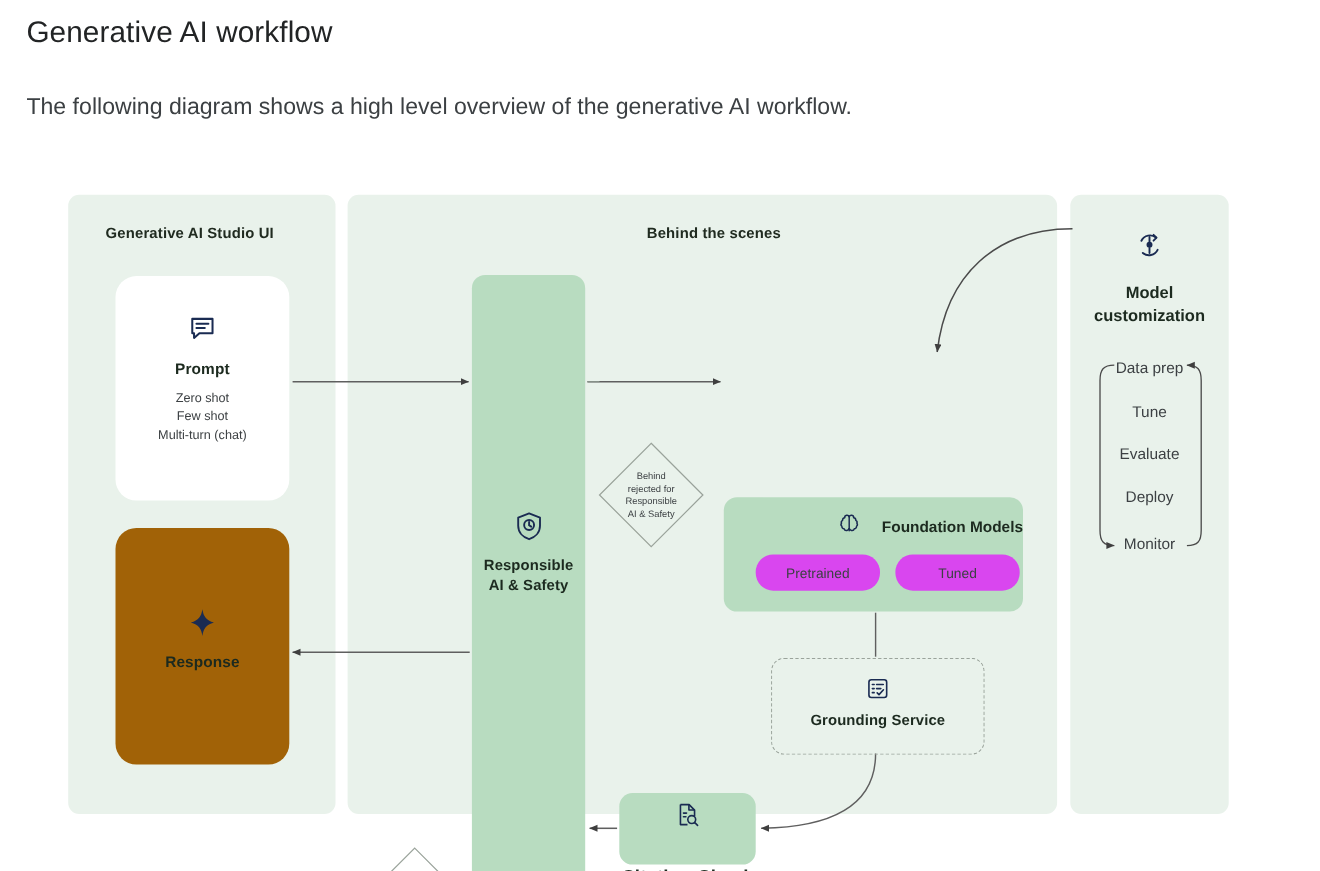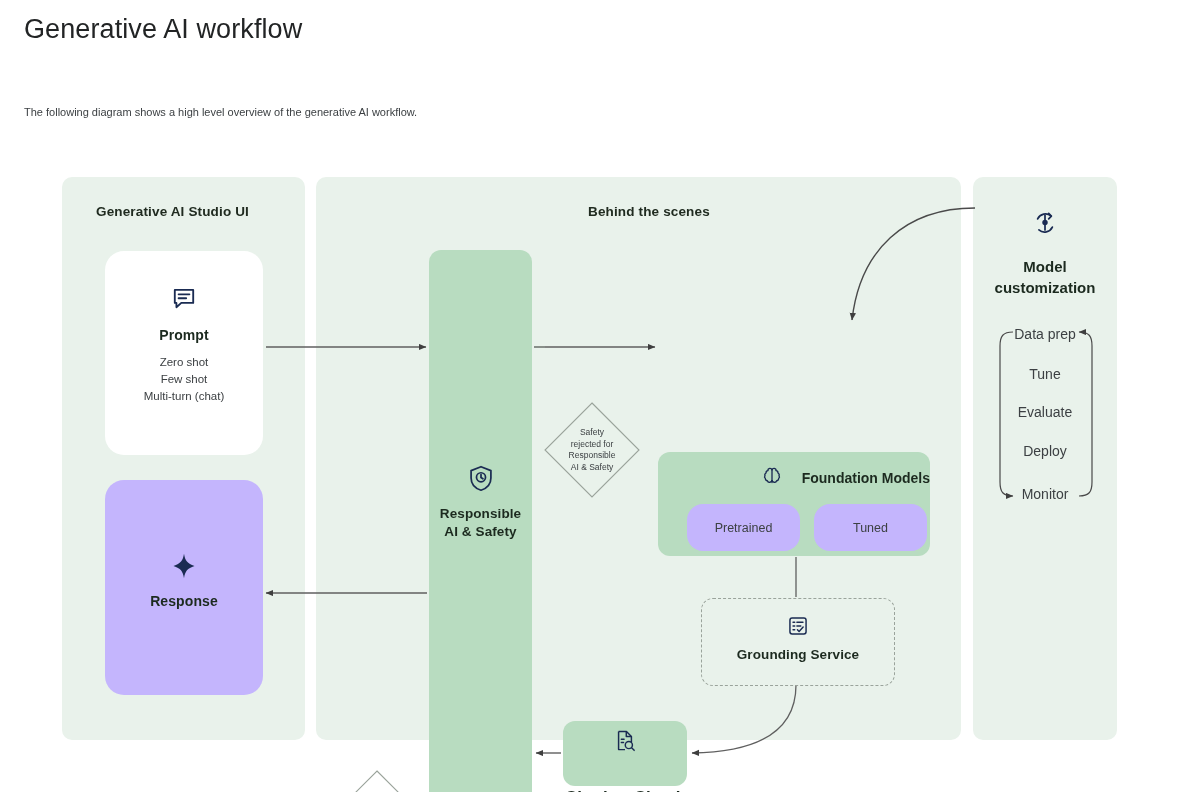--- a/index.html
+++ b/index.html
@@ -13,21 +13,21 @@
   .page{position:relative;width:1200px;height:792px;}
 
   
   .doc-title{
     position:absolute;left:24px;top:14px;
     font-size:27px;font-weight:400;color:#222425;
     letter-spacing:.1px;
   }
   .doc-intro{
     position:absolute;left:24px;top:86px;
-    font-size:11px;font-weight:400;color:#3c4043;margin-top:20px;
+    font-size:21px;font-weight:400;color:#3c4043;
   }
 
   
   .diagram{position:absolute;left:0;top:160px;width:1200px;height:600px;}
 
   .panel{
     position:absolute;
     background:#e9f2eb;
     border-radius:10px;
   }
@@ -46,21 +46,21 @@
 
   
   .card{position:absolute;border-radius:19px;}
 
   #card-prompt{
     left:105px;top:91px;width:158px;height:204px;
     background:#ffffff;
   }
   #card-response{
     left:105px;top:320px;width:158px;height:215px;
-    background:#c4b5fd;
+    background:#a16207;
   }
   #card-rai{
     left:429px;top:90px;width:103px;height:598px;
     background:#b8dcc0;
     border-radius:12px;
   }
   #card-foundation{
     left:658px;top:292px;width:272px;height:104px;
     background:#b8dcc0;border-radius:12px;
   }
@@ -104,22 +104,22 @@
   #rai-icon{top:215px;}
   #rai-title{top:255px;line-height:18px;font-size:13.5px;}
 
   
   #fm-head{
     position:absolute;left:0;top:14px;width:100%;
     display:flex;justify-content:flex-end;align-items:center;gap:20px;
   }
   #fm-head .fm-text{font-size:14px;font-weight:700;color:#1c2a1f;}
   .chip{
-    position:absolute;top:52px;height:47px;
-    background:#c4b5fd;border-radius:16px;
+    position:absolute;top:52px;height:33px;
+    background:#d946ef;border-radius:16px;
     display:flex;align-items:center;justify-content:center;
     font-size:12.5px;color:#3c4043;
   }
   #chip-pretrained{left:29px;width:113px;}
   #chip-tuned{left:156px;width:113px;}
 
   
   #gr-icon{top:16px;}
   #gr-title{top:48px;font-weight:700;font-size:13.5px;}
 
@@ -194,21 +194,21 @@
       <path d="M1013,172 C1003,172 1000,176 1000,186 L1000,322 C1000,332 1003,336 1013,336" fill="none" stroke="#4a4a4a" stroke-width="1.2" marker-end="url(#arrow)"></path>
 
       <path d="M1079,336 C1089,336 1092,332 1092,322 L1092,186 C1092,176 1089,172 1079,172" fill="none" stroke="#4a4a4a" stroke-width="1.2" marker-end="url(#arrow)"></path>
     </svg>
 
     <div class="diamond" id="diamond-input">
       <svg width="100" height="100" viewBox="0 0 100 100">
         <polygon points="50,3 97,50 50,97 3,50" fill="none" stroke="#9aa39b" stroke-width="1.1"></polygon>
       </svg>
       <div class="diamond-text">
-        <span>Safety</span>
+        <span>Behind</span>
         <span>rejected for</span>
         <span>Responsible</span>
         <span>AI &amp; Safety</span>
       </div>
     </div>
 
     <div class="diamond" id="diamond-output">
       <svg width="100" height="100" viewBox="0 0 100 100">
         <polygon points="50,3 97,50 50,97 3,50" fill="none" stroke="#9aa39b" stroke-width="1.1"></polygon>
       </svg>

